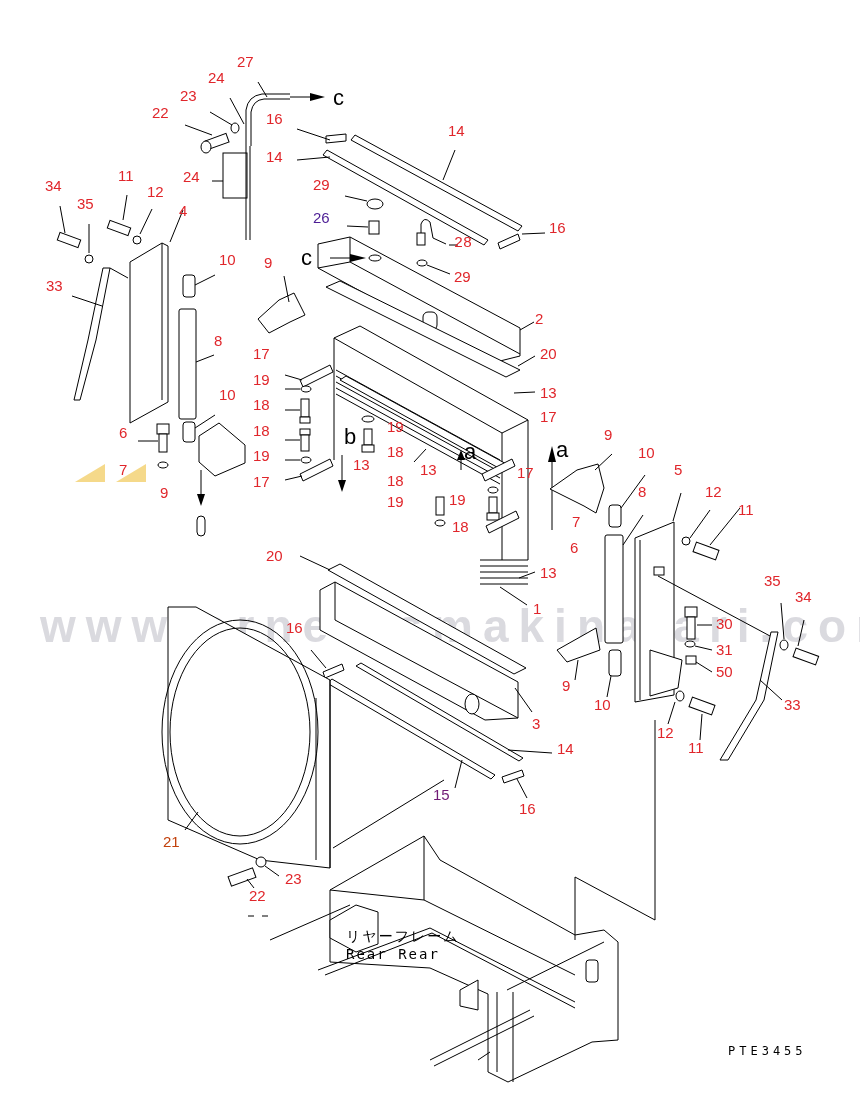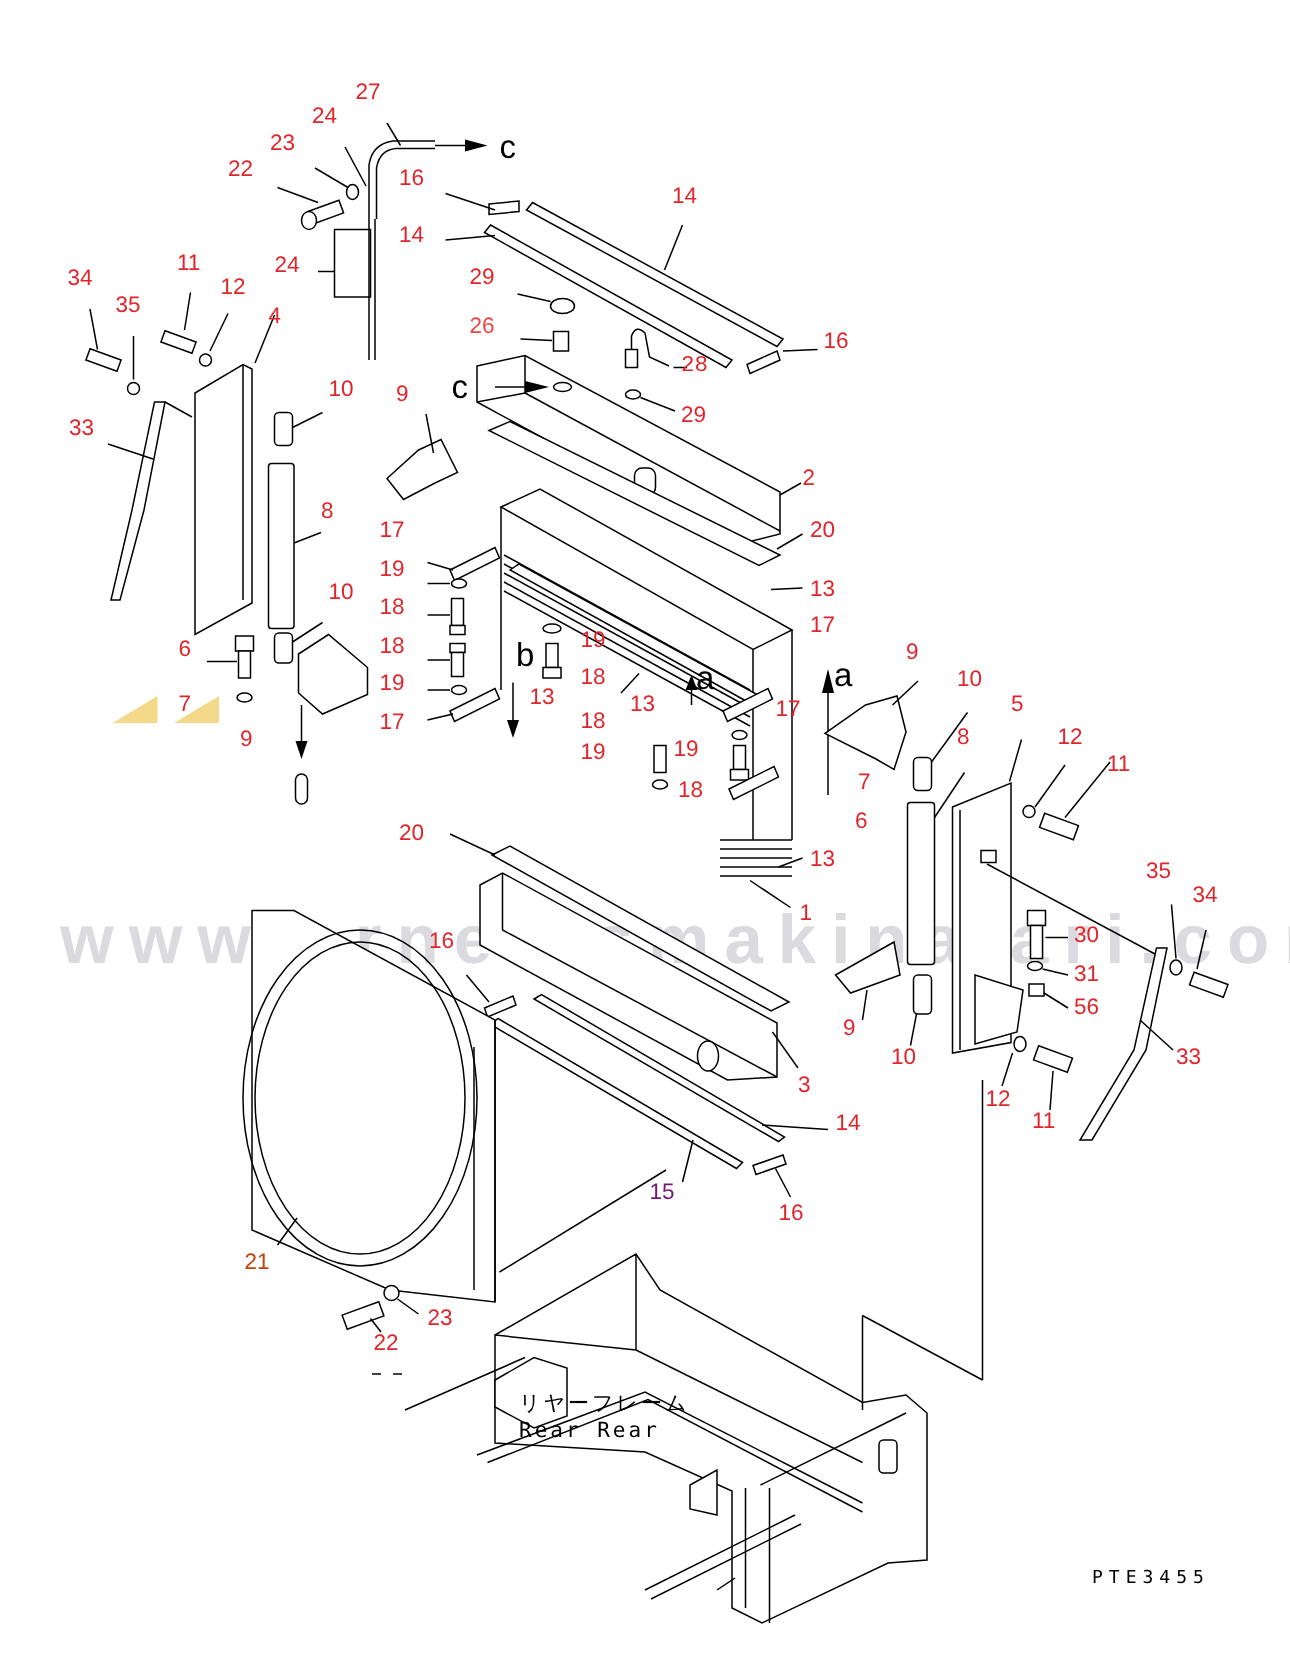--- a/index.html
+++ b/index.html
@@ -359,21 +359,21 @@
       <span class="callout" style="left: 266px; top: 111px; color: rgb(224, 38, 43);">16</span>
       <span class="callout" style="left: 448px; top: 123px; color: rgb(224, 38, 43);">14</span>
       <span class="callout" style="left: 266px; top: 149px; color: rgb(224, 38, 43);">14</span>
       <span class="callout" style="left: 183px; top: 169px; color: rgb(224, 38, 43);">24</span>
       <span class="callout" style="left: 45px; top: 178px; color: rgb(224, 38, 43);">34</span>
       <span class="callout" style="left: 118px; top: 168px; color: rgb(224, 38, 43);">11</span>
       <span class="callout" style="left: 147px; top: 184px; color: rgb(224, 38, 43);">12</span>
       <span class="callout" style="left: 77px; top: 196px; color: rgb(224, 38, 43);">35</span>
       <span class="callout" style="left: 179px; top: 203px; color: rgb(224, 38, 43);">4</span>
       <span class="callout" style="left: 313px; top: 177px; color: rgb(224, 38, 43);">29</span>
-      <span class="callout" style="left: 313px; top: 210px; color: #ef4444;">26</span>
+      <span class="callout" style="left: 313px; top: 210px; color: #4c1d95;">26</span>
       <span class="callout" style="left: 549px; top: 220px; color: rgb(224, 38, 43);">16</span>
       <span class="callout" style="left: 454px; top: 236px; color: rgb(224, 38, 43); font-family: Liberation Mono, monospace;">28</span>
       <span class="callout" style="left: 454px; top: 269px; color: rgb(224, 38, 43);">29</span>
       <span class="callout" style="left: 219px; top: 252px; color: rgb(224, 38, 43);">10</span>
       <span class="callout" style="left: 264px; top: 255px; color: rgb(224, 38, 43);">9</span>
       <span class="callout" style="left: 46px; top: 278px; color: rgb(224, 38, 43);">33</span>
       <span class="callout" style="left: 535px; top: 311px; color: rgb(224, 38, 43);">2</span>
       <span class="callout" style="left: 214px; top: 333px; color: rgb(224, 38, 43);">8</span>
       <span class="callout" style="left: 253px; top: 346px; color: rgb(224, 38, 43);">17</span>
       <span class="callout" style="left: 540px; top: 346px; color: rgb(224, 38, 43);">20</span>
@@ -406,21 +406,21 @@
       <span class="callout" style="left: 452px; top: 519px; color: rgb(224, 38, 43);">18</span>
       <span class="callout" style="left: 570px; top: 540px; color: rgb(224, 38, 43);">6</span>
       <span class="callout" style="left: 266px; top: 548px; color: rgb(224, 38, 43);">20</span>
       <span class="callout" style="left: 540px; top: 565px; color: rgb(224, 38, 43);">13</span>
       <span class="callout" style="left: 764px; top: 573px; color: rgb(224, 38, 43);">35</span>
       <span class="callout" style="left: 795px; top: 589px; color: rgb(224, 38, 43);">34</span>
       <span class="callout" style="left: 533px; top: 601px; color: rgb(224, 38, 43);">1</span>
       <span class="callout" style="left: 716px; top: 616px; color: rgb(224, 38, 43);">30</span>
       <span class="callout" style="left: 286px; top: 620px; color: rgb(224, 38, 43);">16</span>
       <span class="callout" style="left: 716px; top: 642px; color: rgb(224, 38, 43);">31</span>
-      <span class="callout" style="left: 716px; top: 664px; color: rgb(224, 38, 43);">56</span>
+      <span class="callout" style="left: 716px; top: 664px; color: rgb(224, 38, 43);">50</span>
       <span class="callout" style="left: 562px; top: 678px; color: rgb(224, 38, 43);">9</span>
       <span class="callout" style="left: 532px; top: 716px; color: rgb(224, 38, 43);">3</span>
       <span class="callout" style="left: 784px; top: 697px; color: rgb(224, 38, 43);">33</span>
       <span class="callout" style="left: 594px; top: 697px; color: rgb(224, 38, 43);">10</span>
       <span class="callout" style="left: 657px; top: 725px; color: rgb(224, 38, 43);">12</span>
       <span class="callout" style="left: 688px; top: 740px; color: rgb(224, 38, 43);">11</span>
       <span class="callout" style="left: 557px; top: 741px; color: rgb(224, 38, 43);">14</span>
       <span class="callout" style="left: 433px; top: 787px; color: #701a75;">15</span>
       <span class="callout" style="left: 519px; top: 801px; color: rgb(224, 38, 43);">16</span>
       <span class="callout" style="left: 163px; top: 834px; color: #c2410c;">21</span>

